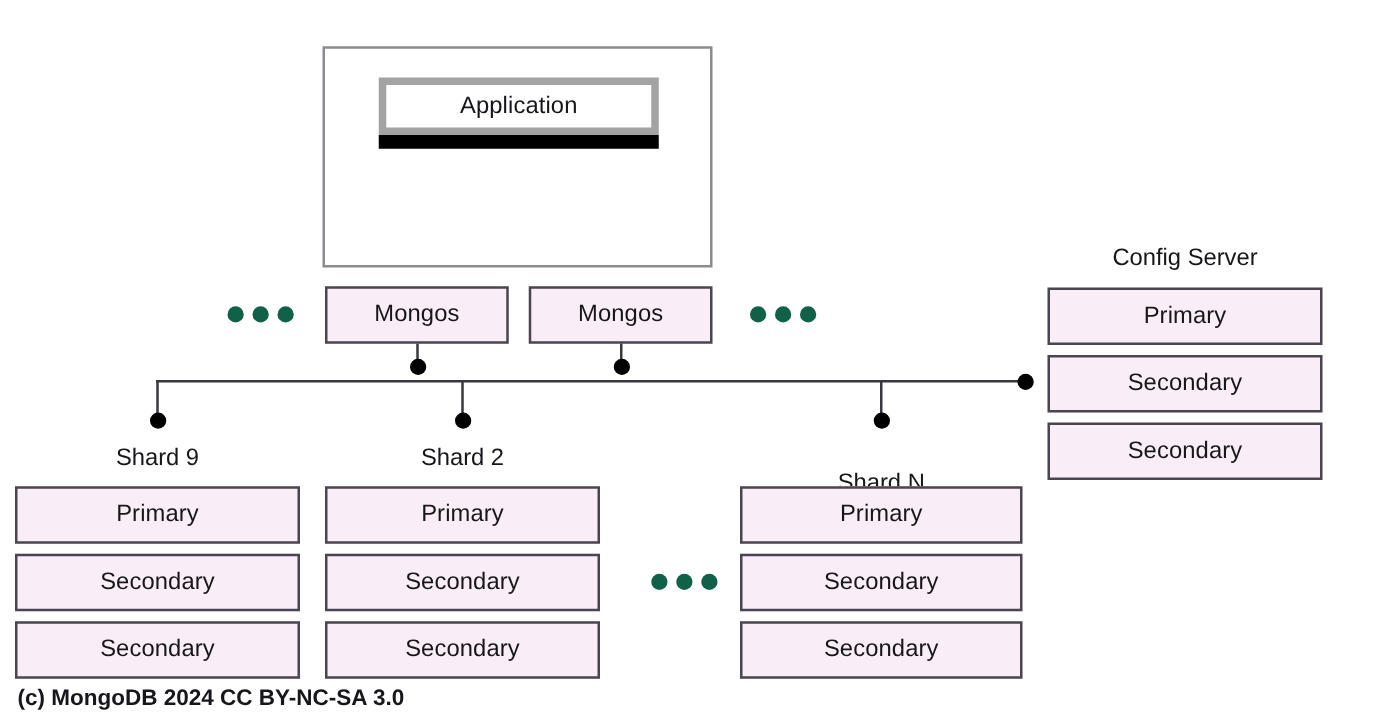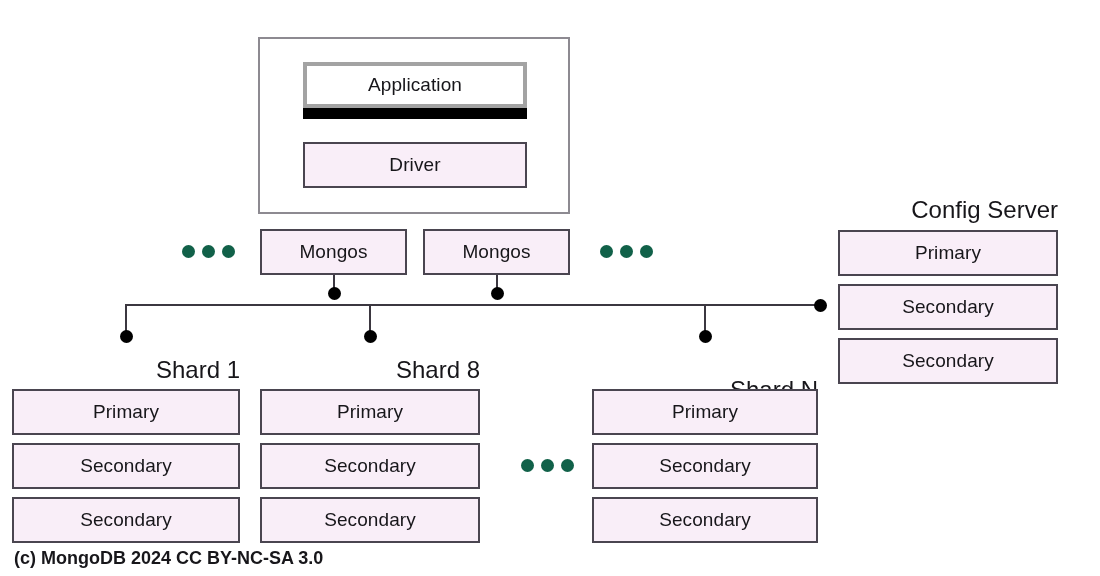--- a/index.html
+++ b/index.html
@@ -19,38 +19,38 @@
     display:flex;
     align-items:center;
     justify-content:center;
     background:#f9eef8;
     border:2px solid #4a4550;
     font-size:19px;
     color:#17161a;
     letter-spacing:.1px;
     white-space:nowrap;
   }
-  .node.plain{background:#ffffff;border:4px solid #a3a3a3;}
+  .node.plain{background:#ffffff;border:6px solid #a3a3a3;}
   .container-box{
     position:absolute;
     box-sizing:border-box;
     background:#ffffff;
     border:2px solid #8d8a91;
   }
   .blackbar{
     position:absolute;
     background:#000000;
   }
 
   
   .caption{
     position:absolute;
-    font-size:24px;
+    font-size:19px;
     color:#17161a;
-    text-align:right;
+    text-align:center;
     white-space:nowrap;
   }
 
   
   .hline{position:absolute;background:#3b3740;height:2px;}
   .vline{position:absolute;background:#3b3740;width:2px;}
   .dot{
     position:absolute;
     width:13px;height:13px;
     background:#000000;
@@ -85,23 +85,20 @@
 
 <div id="diagram">
 
   <div class="container-box" style="left:258px;top:37px;width:312px;height:177px;"></div>
 
   <div class="node plain" style="left:303px;top:62px;width:224px;height:46px;">
     <span>Application</span>
   </div>
   <div class="blackbar" style="left:303px;top:108px;width:224px;height:11px;"></div>
 
-  <div class="node" style="left:303px;top:142px;width:224px;height:46px;">
-    <span>Driver</span>
-  </div>
 
   <div class="ellipsis" style="left:182px;top:245px;">
     <i></i>
       <i></i>
       <i></i>
   </div>
 
   <div class="node" style="left:260px;top:229px;width:147px;height:46px;">
     <span>Mongos</span>
   </div>
@@ -140,33 +137,33 @@
   <div class="node" style="left:838px;top:230px;width:220px;height:46px;">
     <span>Primary</span>
   </div>
   <div class="node" style="left:838px;top:284px;width:220px;height:46px;">
     <span>Secondary</span>
   </div>
   <div class="node" style="left:838px;top:338px;width:220px;height:46px;">
     <span>Secondary</span>
   </div>
 
-  <div class="caption" style="left:12px;top:356px;width:228px;">Shard 1</div>
+  <div class="caption" style="left:12px;top:356px;width:228px;">Shard 9</div>
 
   <div class="node" style="left:12px;top:389px;width:228px;height:46px;">
     <span>Primary</span>
   </div>
   <div class="node" style="left:12px;top:443px;width:228px;height:46px;">
     <span>Secondary</span>
   </div>
   <div class="node" style="left:12px;top:497px;width:228px;height:46px;">
     <span>Secondary</span>
   </div>
 
-  <div class="caption" style="left:260px;top:356px;width:220px;">Shard 8</div>
+  <div class="caption" style="left:260px;top:356px;width:220px;">Shard 2</div>
 
   <div class="node" style="left:260px;top:389px;width:220px;height:46px;">
     <span>Primary</span>
   </div>
   <div class="node" style="left:260px;top:443px;width:220px;height:46px;">
     <span>Secondary</span>
   </div>
   <div class="node" style="left:260px;top:497px;width:220px;height:46px;">
     <span>Secondary</span>
   </div>

